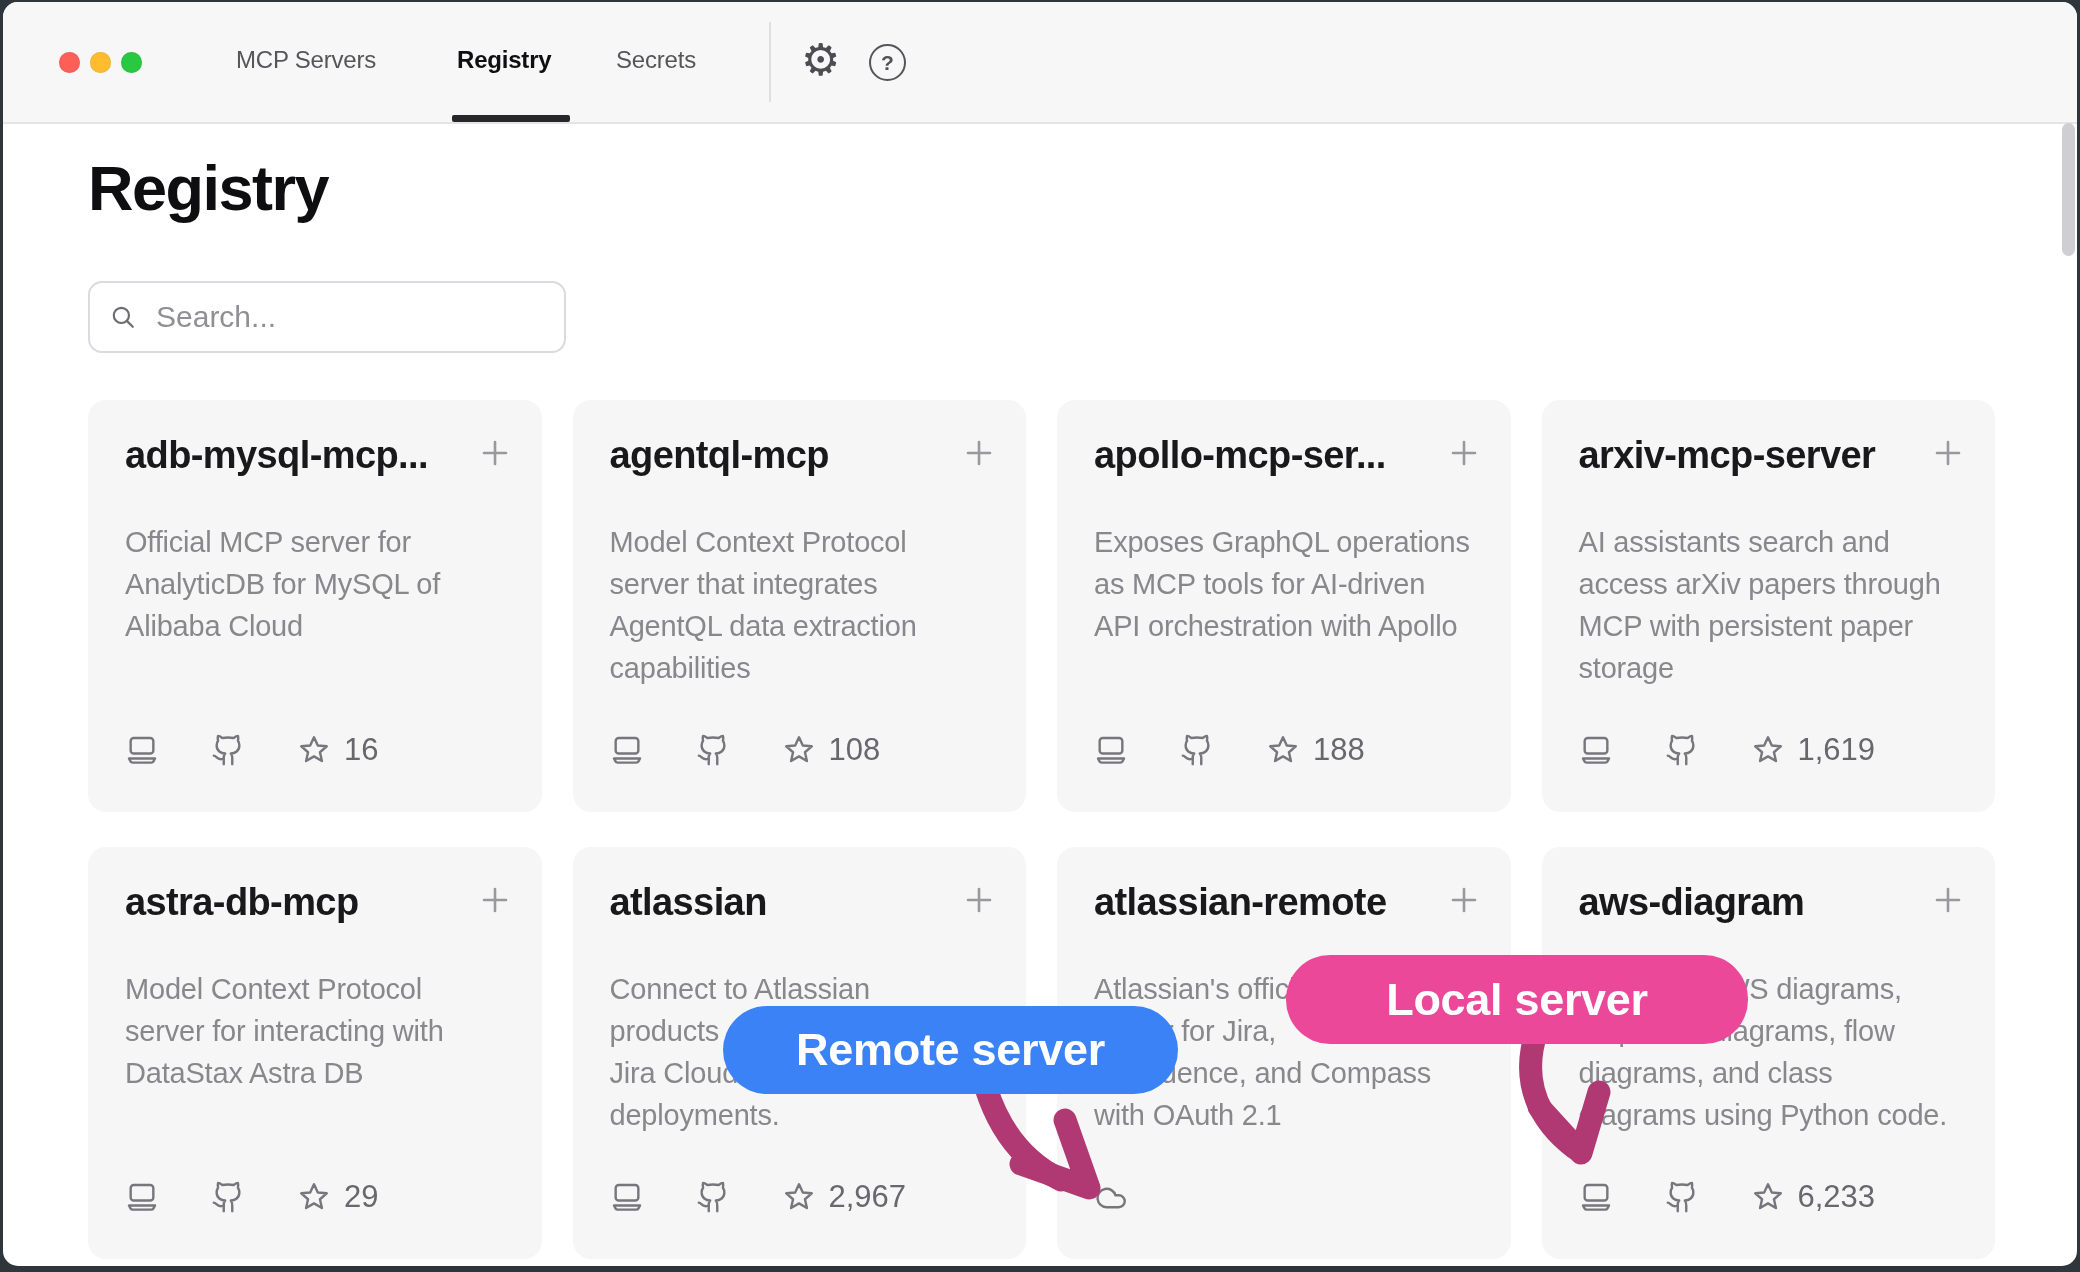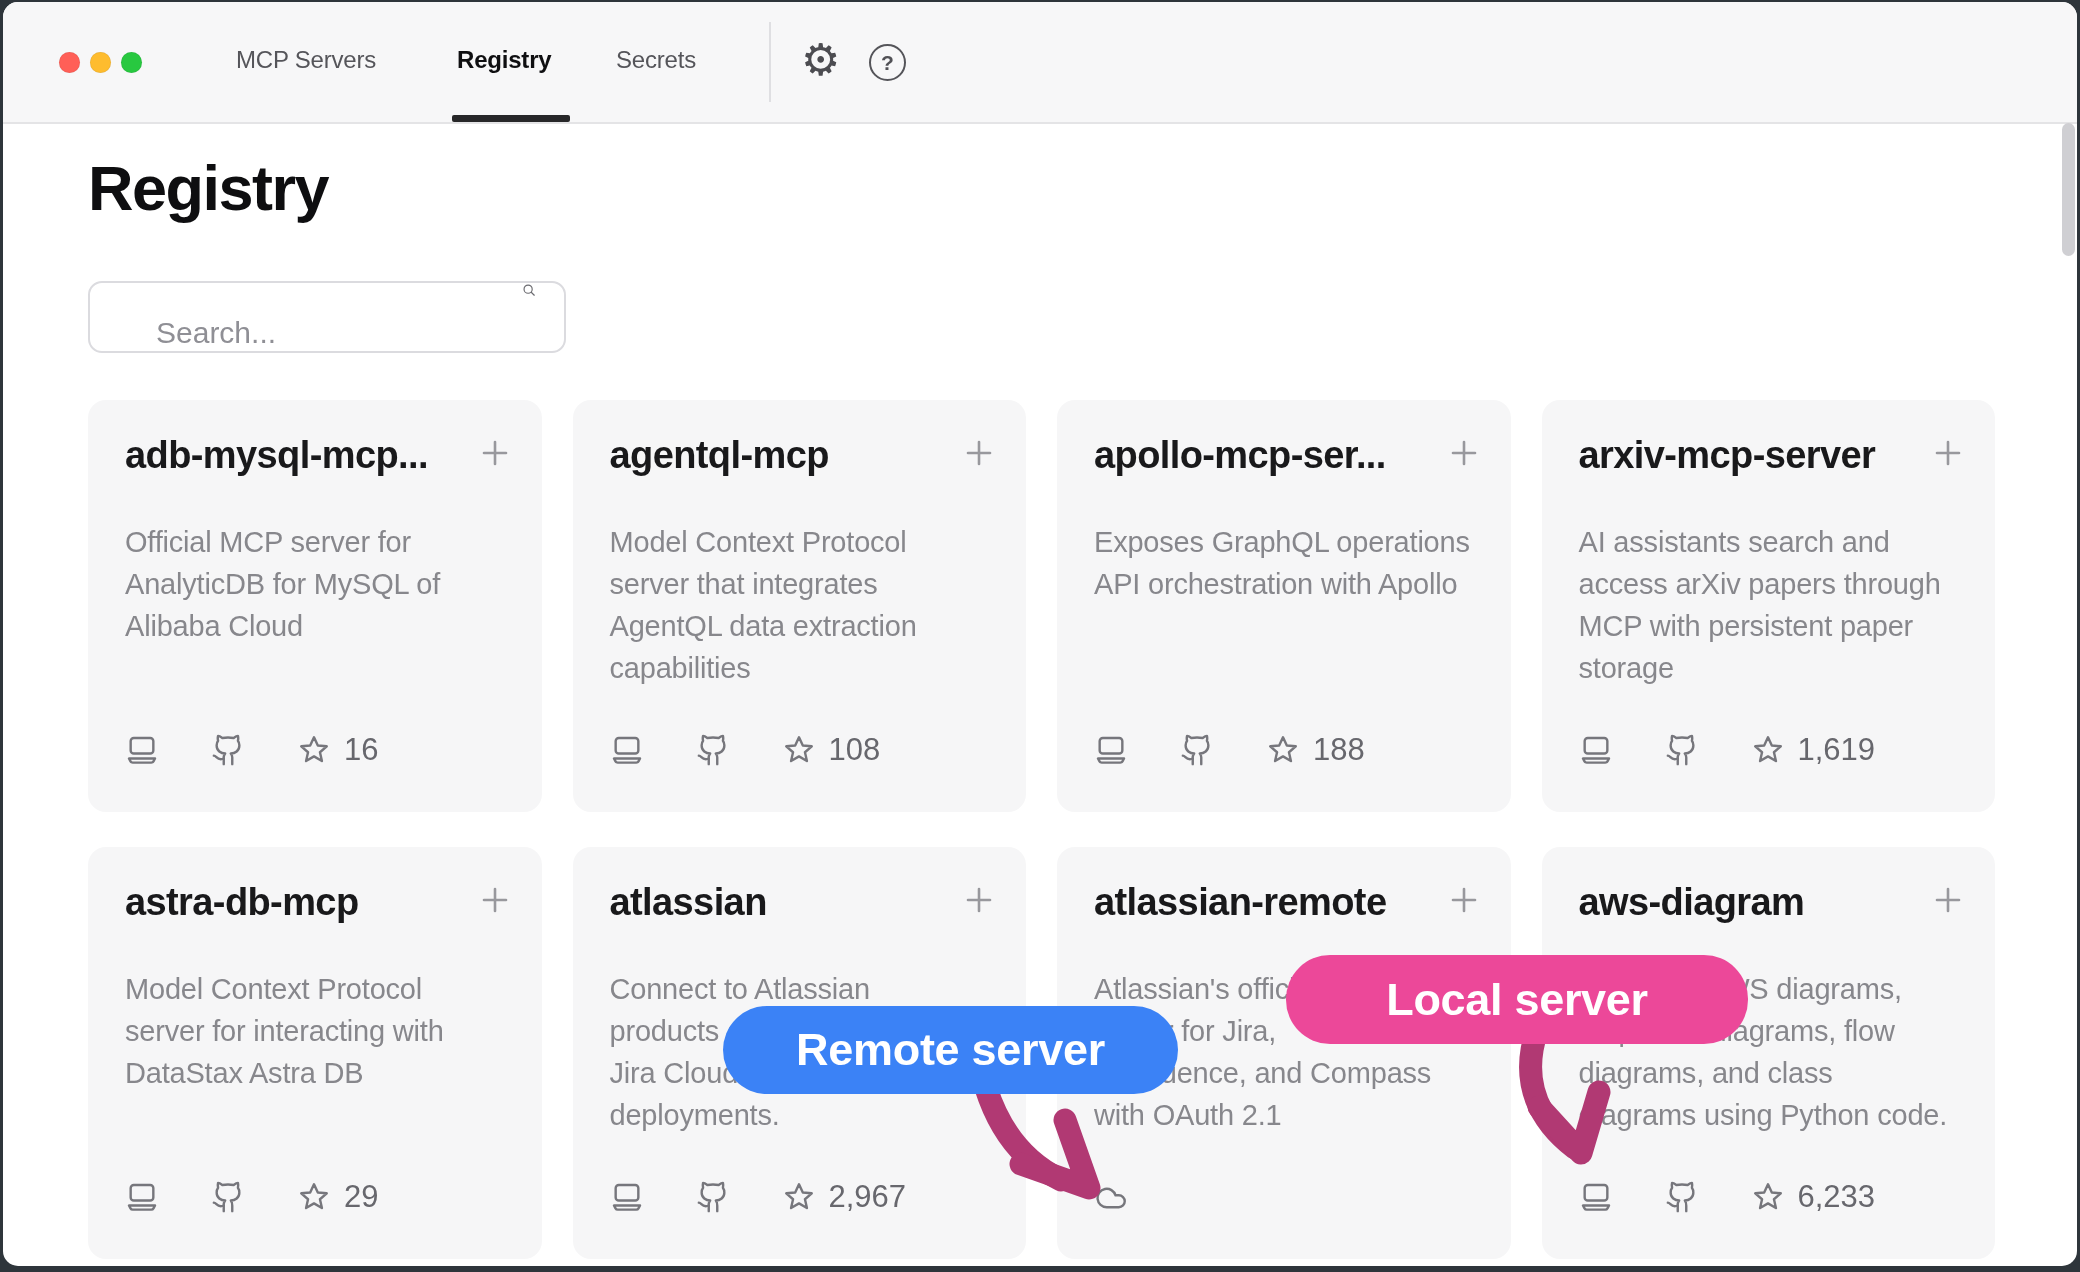--- a/index.html
+++ b/index.html
@@ -34,21 +34,21 @@
     font-size:21px;font-weight:700;color:#515156;
   }
   
   .page-title{
     position:absolute;left:85px;top:150px;font-size:63px;font-weight:700;
     color:#0e0e10;letter-spacing:-1.5px;margin:0;
   }
   .search{
     position:absolute;left:85px;top:279px;width:478px;height:72px;box-sizing:border-box;
     border:2px solid #dbdbdf;border-radius:14px;background:#fff;
-    display:flex;align-items:flex-end;padding:0 20px;gap:18px;flex-direction:column;
+    display:flex;align-items:center;padding:0 20px;gap:18px;
   }
   .search input{
     border:none;outline:none;flex:1;font-size:30px;color:#333;background:transparent;
     font-family:inherit;
   }
   .search input::placeholder{color:#8f8f95;}
   
   .grid{
     position:absolute;left:85px;top:398px;width:1907px;
     display:grid;grid-template-columns:repeat(4,1fr);column-gap:31px;row-gap:35px;
@@ -178,20 +178,21 @@
       <article class="card">
         <div class="card-head">
           <h3 class="card-title">apollo-mcp-ser...</h3>
           <button class="add-btn" aria-label="+"><svg width="30" height="30" viewBox="0 0 30 30" style="stroke:#98989d;stroke-width:2.6;stroke-linecap:round;fill:none;">
               <line x1="15" y1="4" x2="15" y2="26"></line>
               <line x1="4" y1="15" x2="26" y2="15"></line>
             </svg></button>
         </div>
         <div class="card-desc">
           <span class="desc-line">Exposes GraphQL operations</span>
+          <span class="desc-line">as MCP tools for AI-driven</span>
           <span class="desc-line">API orchestration with Apollo</span>
         </div>
         <div class="card-foot">
           <svg width="34" height="34" viewBox="0 0 24 24" class="icon">
             <rect x="4" y="3.5" width="16" height="11" rx="2.2"></rect>
             <path d="M2.8 18h18.4l-1.1 2a1.7 1.7 0 0 1-1.5.9H5.4a1.7 1.7 0 0 1-1.5-.9Z"></path>
           </svg>
           <svg width="34" height="34" viewBox="0 0 24 24" class="icon">
             <path d="M15 22v-4a4.8 4.8 0 0 0-1-3.5c3 0 6-2 6-5.5.08-1.25-.27-2.48-1-3.5.28-1.15.28-2.35 0-3.5 0 0-1 0-3 1.5-2.64-.5-5.36-.5-8 0C6 2 5 2 5 2c-.3 1.15-.3 2.35 0 3.5A5.4 5.4 0 0 0 4 9c0 3.5 3 5.5 6 5.5-.39.49-.68 1.05-.85 1.65-.17.6-.22 1.23-.15 1.85v4"></path>
             <path d="M9 18c-4.51 2-5-2-7-2"></path>

